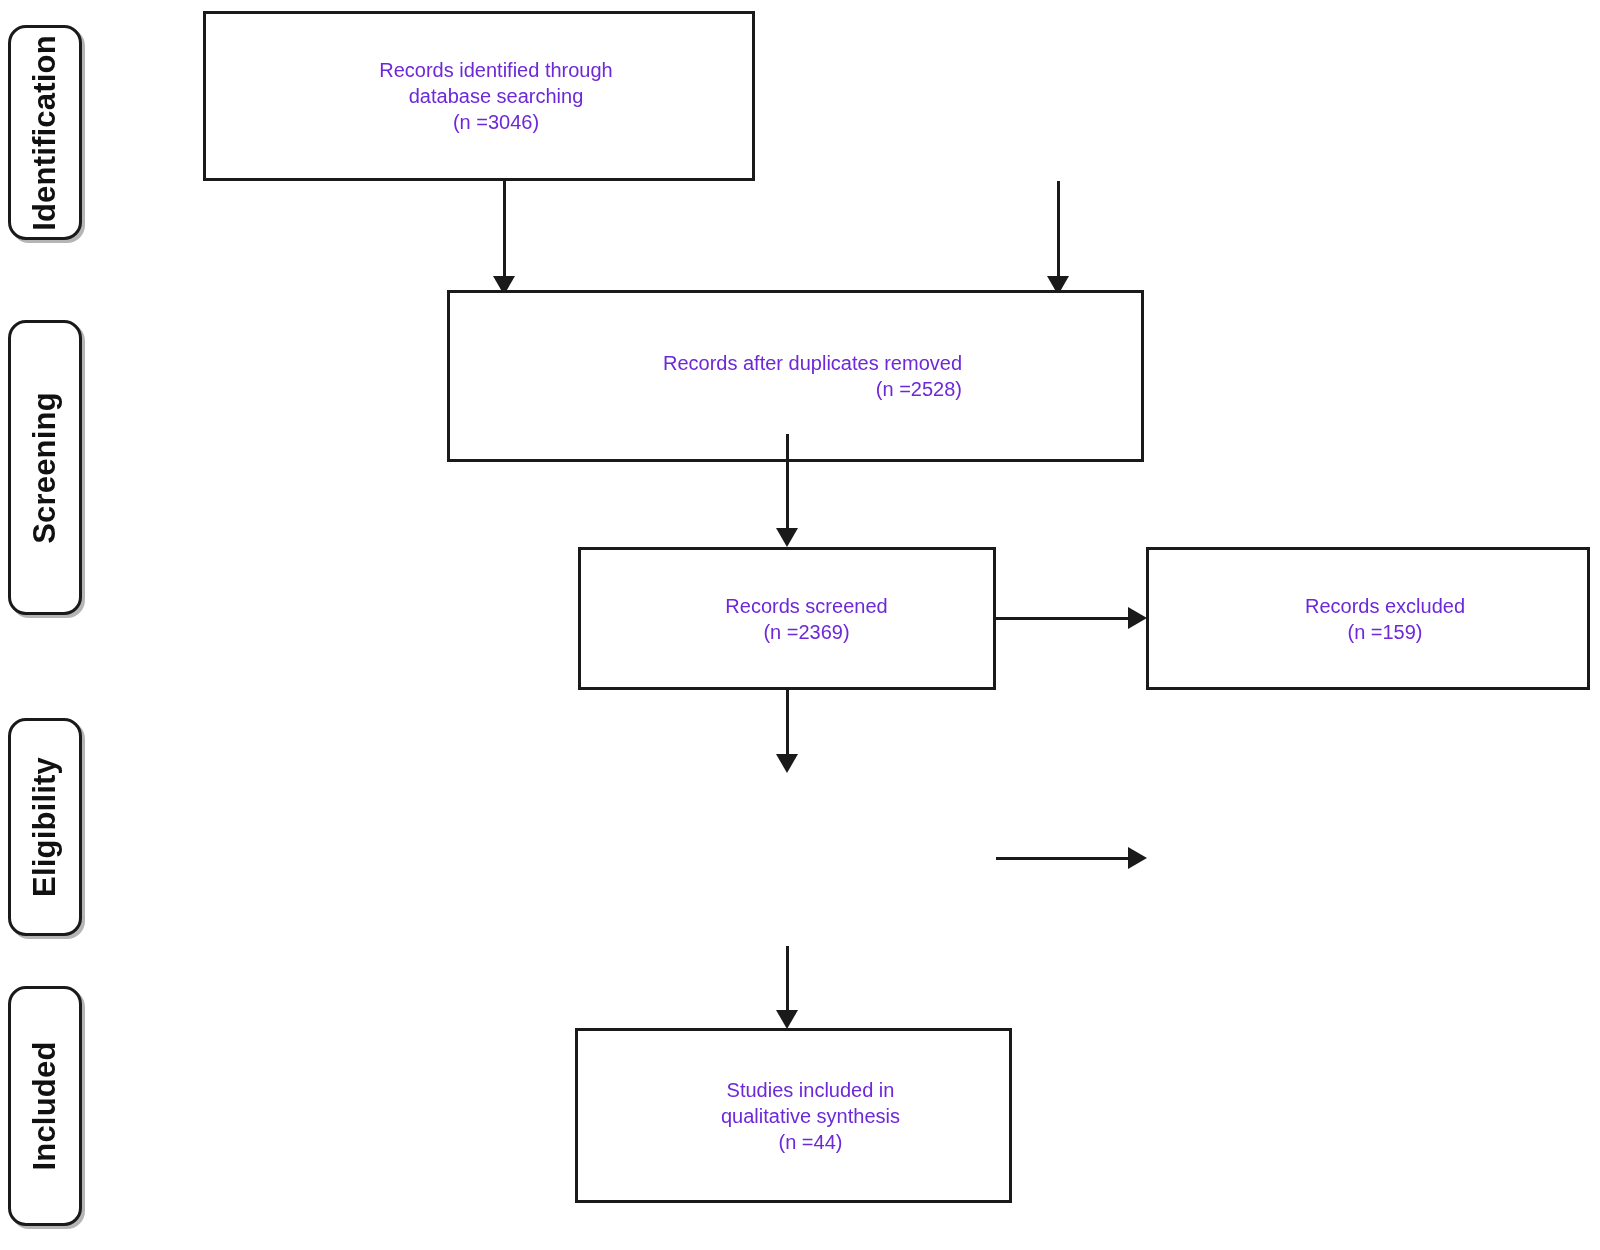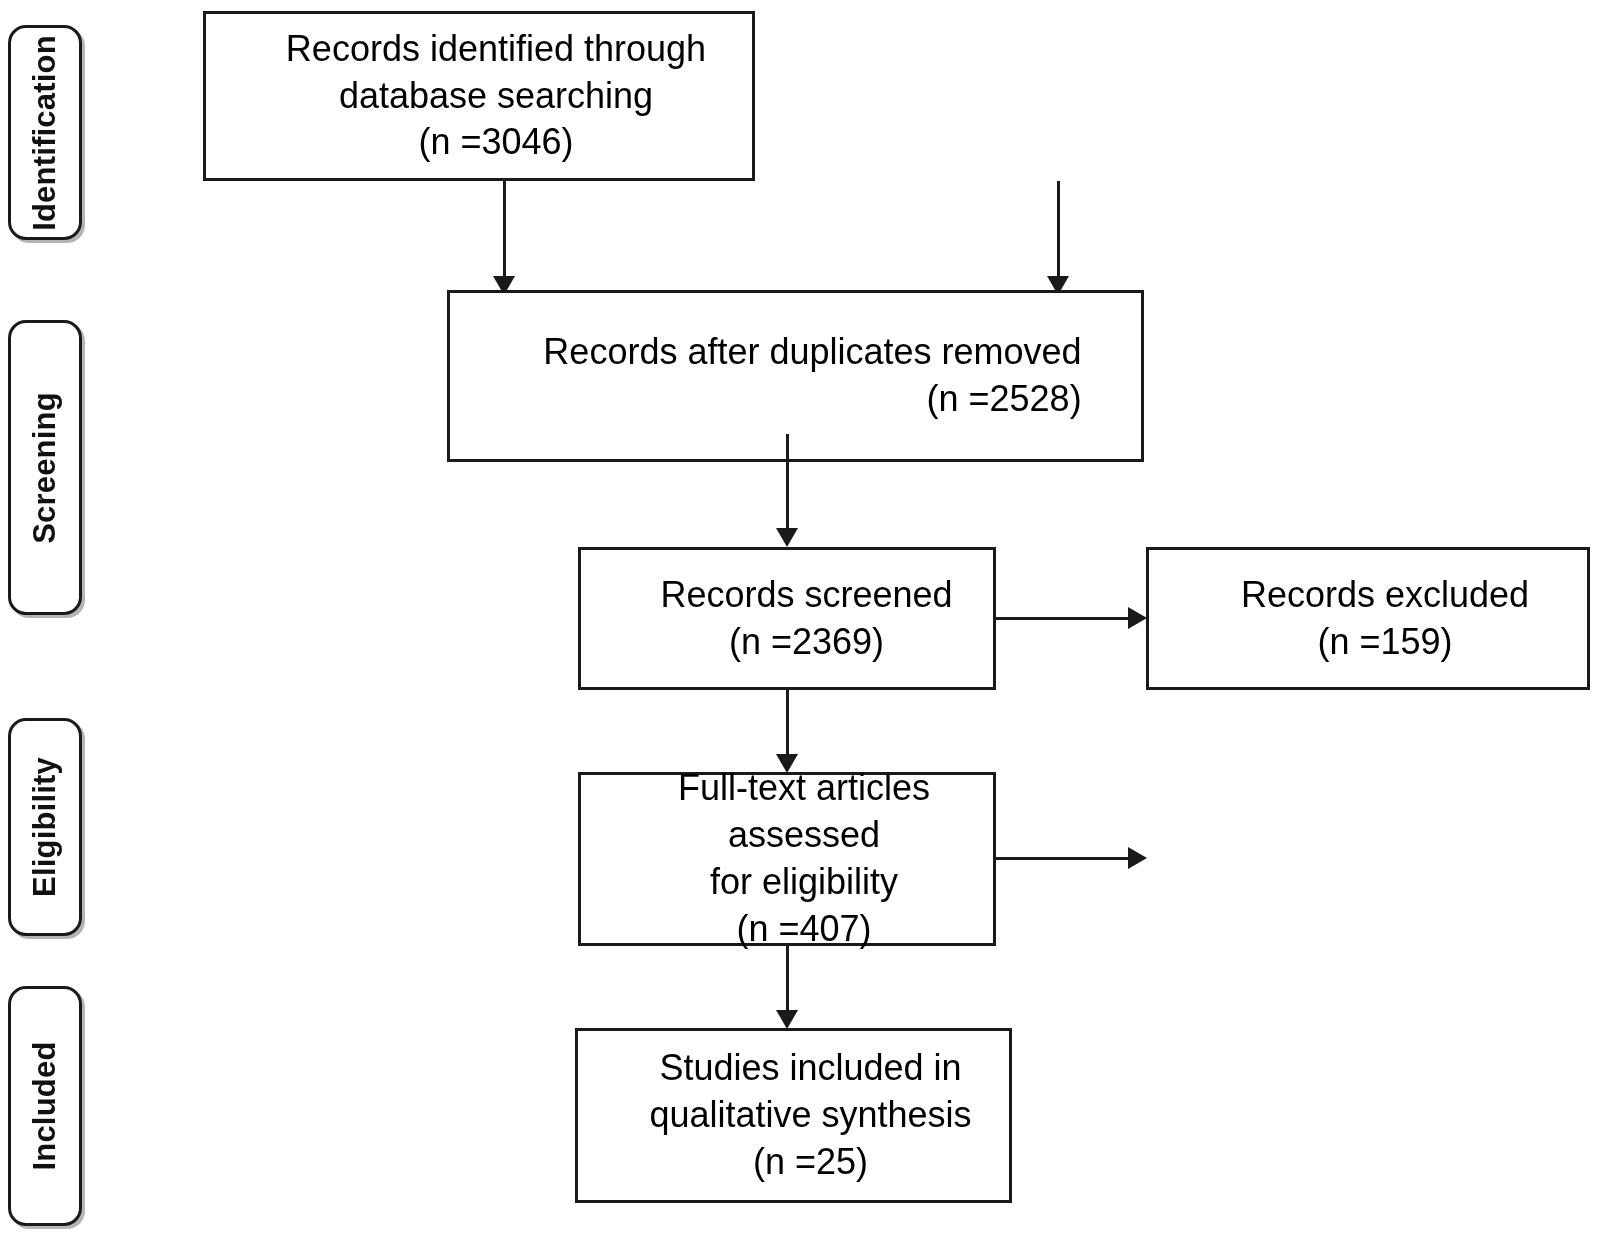--- a/index.html
+++ b/index.html
@@ -48,23 +48,23 @@
     box-sizing: border-box;
     border: 3px solid #1a1a1a;
     background: #ffffff;
     display: flex;
     align-items: center;
     justify-content: center;
     text-align: center;
     padding: 4px 10px;
   }
   .flow-box .box-text {
-    font-size: 36px;
+    font-size: 20px;
     line-height: 1.30;
-    color: #000000;
+    color: #6d28d9;
     white-space: pre-line;
     font-weight: normal;
     margin-left: 34px;
   }
 
   
   .v-line {
     position: absolute;
     width: 3px;
     background: #1a1a1a;
@@ -142,32 +142,27 @@
     <span class="box-text">Records excluded
 (n =159)</span>
   </div>
 
   <div class="h-line" style="left:996px; top:617px; width:135px;"></div>
   <div class="arrow-right" style="left:1128px; top:607px;"></div>
 
   <div class="v-line" style="left:786px; top:690px; height:66px;"></div>
   <div class="arrow-down" style="left:776px; top:754px;"></div>
 
-  <div class="flow-box" style="left:578px; top:772px; width:418px; height:174px;">
-    <span class="box-text">Full-text articles assessed
-for eligibility
-(n =407)</span>
-  </div>
 
 
   <div class="h-line" style="left:996px; top:857px; width:135px;"></div>
   <div class="arrow-right" style="left:1128px; top:847px;"></div>
 
   <div class="v-line" style="left:786px; top:946px; width:3px; height:68px;"></div>
   <div class="arrow-down" style="left:776px; top:1010px;"></div>
 
   <div class="flow-box" style="left:575px; top:1028px; width:437px; height:175px;">
     <span class="box-text">Studies included in
 qualitative synthesis
-(n =25)</span>
+(n =44)</span>
   </div>
 
 </div>
 
 </body></html>

